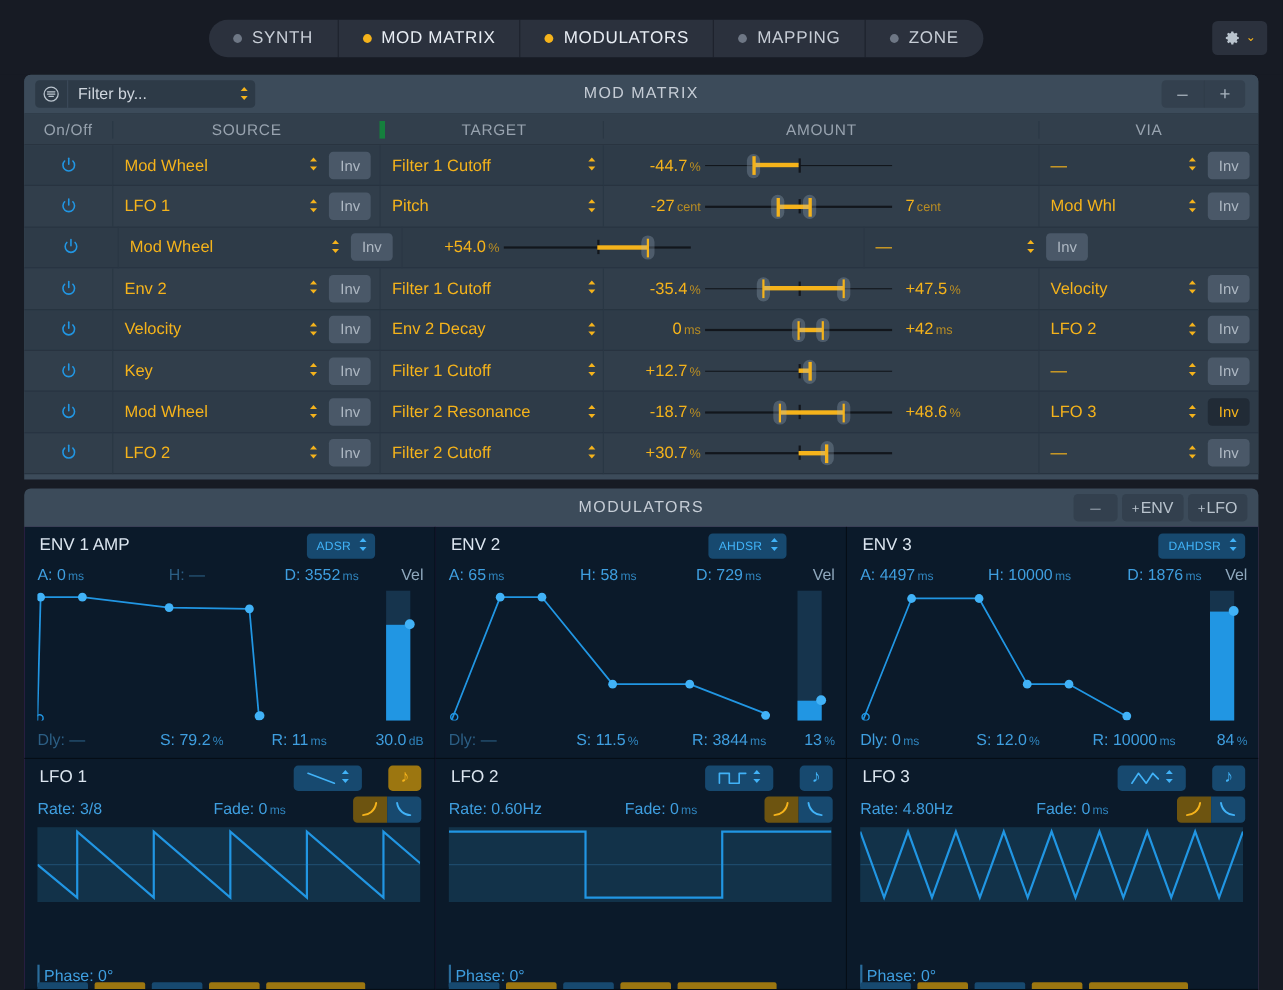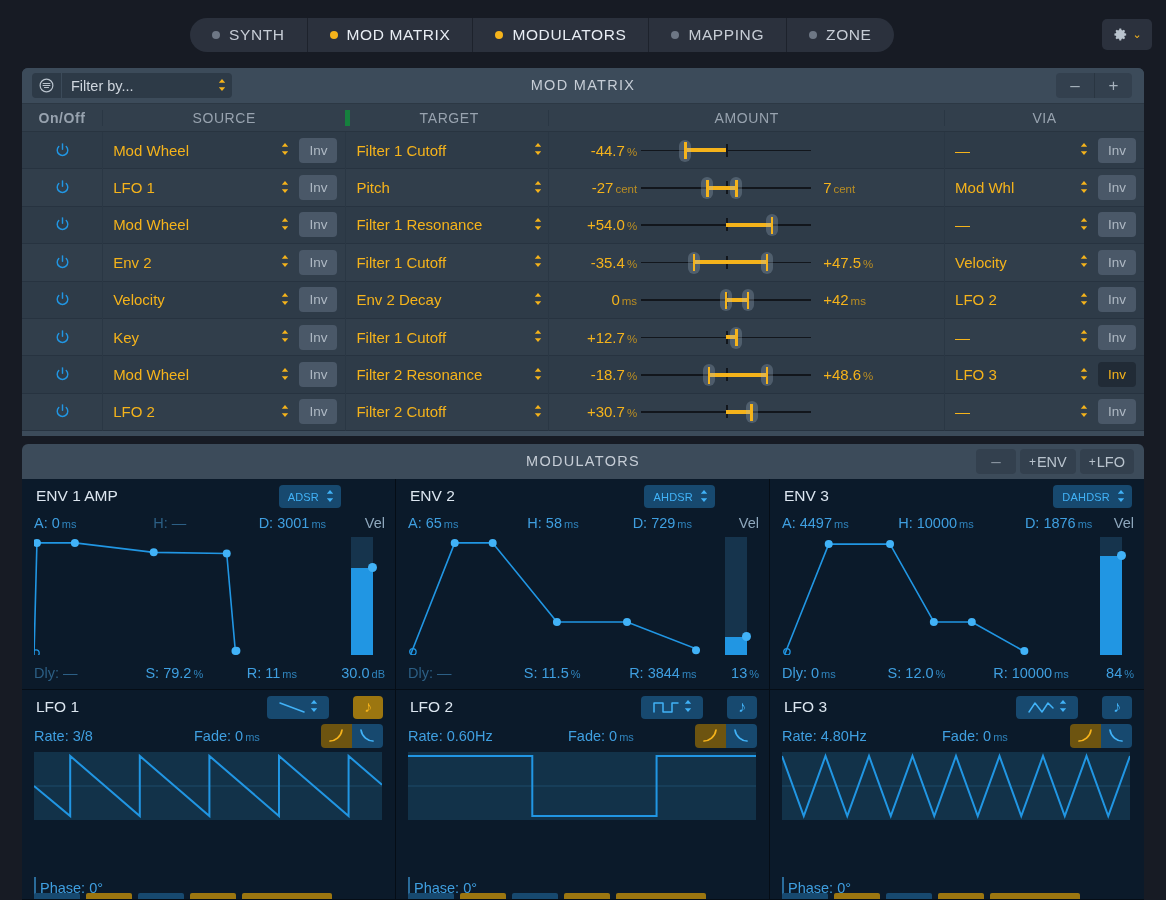--- a/index.html
+++ b/index.html
@@ -78,21 +78,21 @@
   }
   .pm-btn:first-child { border-radius: 4px 0 0 4px; }
   .pm-btn:last-child { border-radius: 0 4px 4px 0; border-left: 1px solid #2a3642; }
 
   
   .mm-colhead {
     display: flex; height: 28px; align-items: center;
     background: #323f4c; border-bottom: 1px solid #283440;
   }
   .ch { color: #98a3af; font-size: 14px; text-align: center; letter-spacing: .6px; }
-  .c-onoff { width: 85px; font-weight: bold; }
+  .c-onoff { width: 85px; }
   .c-source { width: 258px; border-left: 1px solid #2a3744; }
   .c-target { width: 215px; border-left: 5px solid #15803d; }
   .c-amount { width: 420px; border-left: 1px solid #2a3744; }
   .c-via   { width: 212px; border-left: 1px solid #2a3744; }
 
   
   .mm-rows { background: #2e3b48; }
   .mm-row {
     display: flex; height: 37.4px; align-items: center;
     border-bottom: 1px solid #273340;
@@ -442,29 +442,20 @@
         <div class="cell bl" style="width: 258px;">
           <div class="sel">
             <span class="sel-text">Mod Wheel</span>
             <span class="chev"><svg width="10" height="14" viewBox="0 0 11 15">
                 <path d="M5.5 1 L9 5 L2 5 Z" fill="#f5b31b"></path>
                 <path d="M5.5 14 L9 10 L2 10 Z" fill="#f5b31b"></path>
               </svg></span>
           </div>
           <div class="inv-btn">Inv</div>
         </div>
-        <div class="cell bl" style="width: 215px;">
-          <div class="sel">
-            <span class="sel-text">Filter 1 Resonance</span>
-            <span class="chev"><svg width="10" height="14" viewBox="0 0 11 15">
-                <path d="M5.5 1 L9 5 L2 5 Z" fill="#f5b31b"></path>
-                <path d="M5.5 14 L9 10 L2 10 Z" fill="#f5b31b"></path>
-              </svg></span>
-          </div>
-        </div>
         <div class="cell bl amt-cell">
           <div class="amt-lval"><span>+54.0</span><span class="unit">%</span></div>
           <div class="slider">
             <div class="sl-track"></div>
             <div class="sl-center" style="left: 50%;"></div>
             <div class="sl-bar" style="left: 50%; width: 27%;"></div>
             <div class="sl-h" style="left: calc(77% - 6px);">
               <i></i>
             </div>
           </div>
@@ -759,21 +750,21 @@
         <div class="m-mode">
           <span class="t">ADSR</span>
           <span class="c"><svg width="10" height="14" viewBox="0 0 11 15">
               <path d="M5.5 1 L9 5 L2 5 Z" fill="#41b2f7"></path>
               <path d="M5.5 14 L9 10 L2 10 Z" fill="#41b2f7"></path>
             </svg></span>
         </div>
         <div class="env-row-top">
           <div class="ep" style="width: 34%;"><span>A: 0</span><span class="u">ms</span></div>
           <div class="ep dim" style="width: 30%;"><span>H: —</span><span class="u"></span></div>
-          <div class="ep" style="width: 30%;"><span>D: 3001</span><span class="u">ms</span></div>
+          <div class="ep" style="width: 30%;"><span>D: 3552</span><span class="u">ms</span></div>
           <div class="ep velt" style="flex: 1 1 0%; text-align: right;">Vel</div>
         </div>
         <div class="env-graph" style="position: absolute;"><svg width="292" height="118" viewBox="0 0 100 100" preserveAspectRatio="none">
             <path d="M 0 100 L 1 5 L 14 5 L 41 13 L 66 14 L 69 98 L 70 98" fill="none" stroke="#2196e3" stroke-width="1.6" vector-effect="non-scaling-stroke" stroke-linejoin="round"></path>
           </svg><svg width="292" height="118" viewBox="0 0 292 118" style="position: absolute; left: 0px; top: 0px;">
             <circle cx="2" cy="116" r="3.2" fill="none" stroke="#2196e3" stroke-width="1.3"></circle>
             <circle cx="2.92" cy="5.9" r="4" fill="#41b2f7"></circle>
             <circle cx="40.88" cy="5.9" r="4" fill="#41b2f7"></circle>
             <circle cx="119.72" cy="15.34" r="4" fill="#41b2f7"></circle>
             <circle cx="192.72" cy="16.520000000000003" r="4" fill="#41b2f7"></circle>

